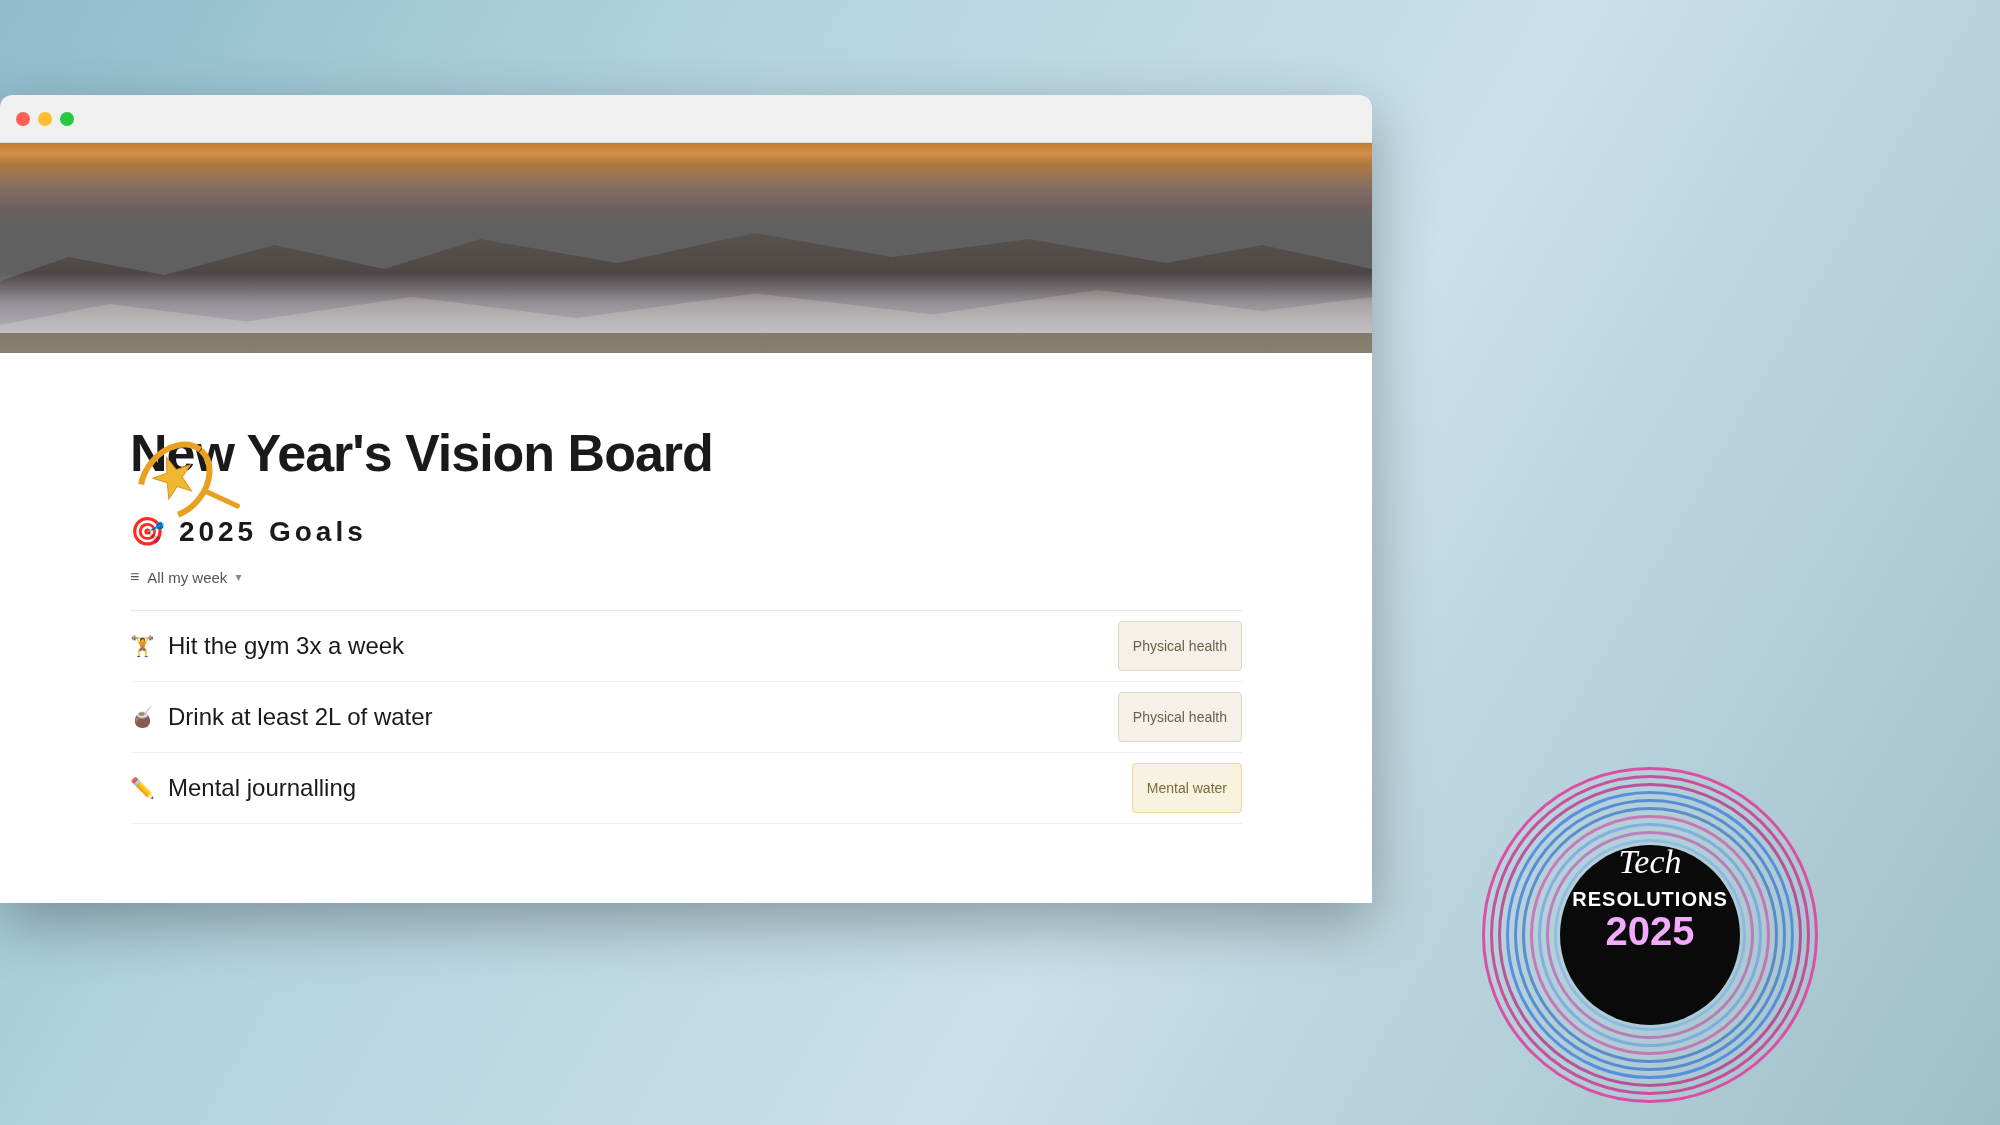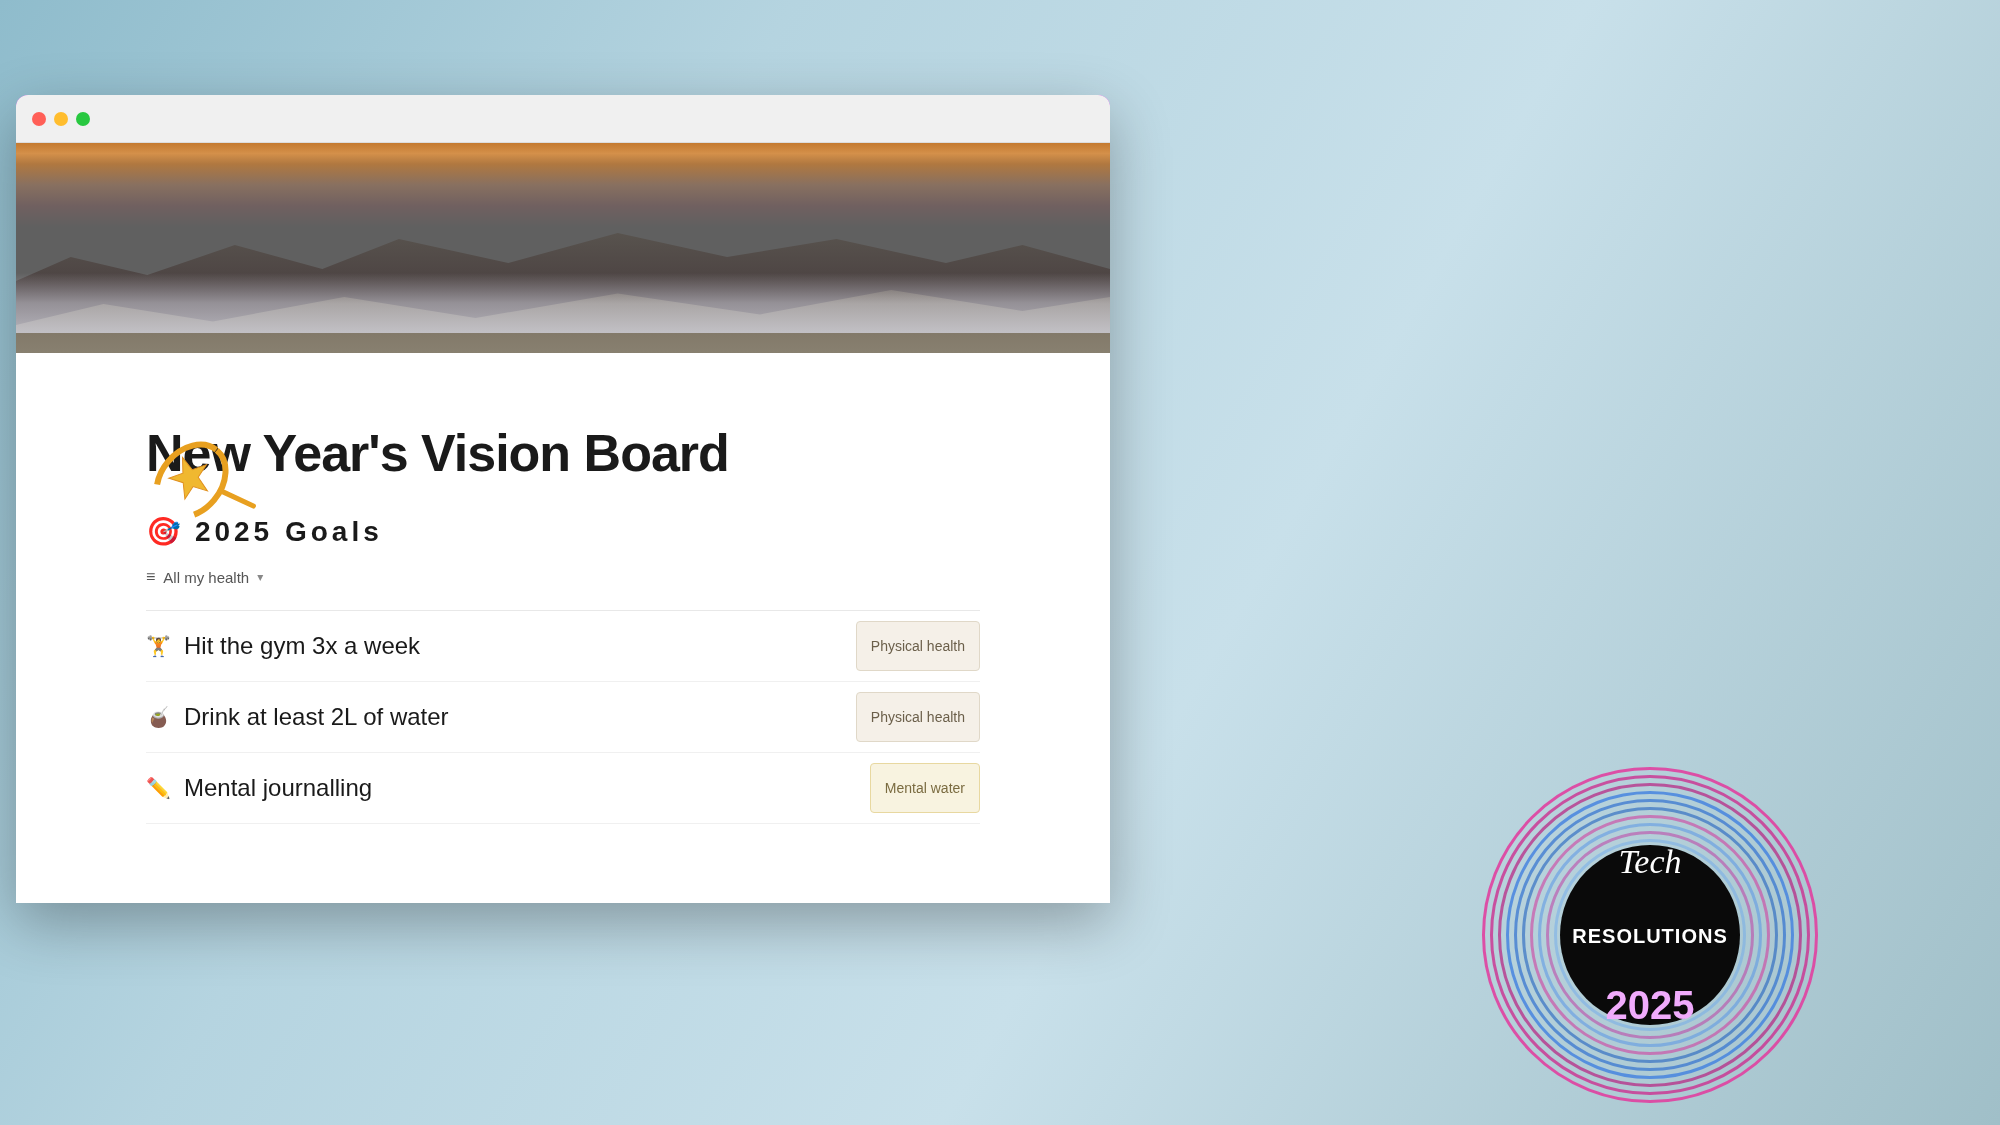--- a/index.html
+++ b/index.html
@@ -19,22 +19,22 @@
       position: absolute;
       inset: 0;
       background: linear-gradient(120deg, #8fbccc 0%, #b5d4e0 30%, #c8e0ea 60%, #a0bfc8 100%);
       filter: blur(0px);
     }
 
     
     .browser-window {
       position: absolute;
       top: 95px;
-      left: 16px;
-      width: 1094px;
+      left: 0;
+      width: 1372px;
       background: #d946ef;
       border-radius: 12px 12px 0 0;
       overflow: hidden;
       box-shadow: 0 20px 60px rgba(0,0,0,0.3);
     }
 
     
     .browser-chrome {
       background: #f0f0f0;
       height: 48px;
@@ -272,21 +272,21 @@
       position: absolute;
       top: 80px;
       left: 80px;
       right: 80px;
       bottom: 80px;
       background: #0a0a0a;
       border-radius: 50%;
       display: flex;
       flex-direction: column;
       align-items: center;
-      justify-content: space-between;
+      justify-content: flex-start;
       text-align: center;
     }
 
     .badge-tech {
       font-family: Georgia, 'Times New Roman', serif;
       font-style: italic;
       font-size: 34px;
       color: #fff;
       font-weight: 400;
       line-height: 1;
@@ -365,21 +365,21 @@
 
     <h1 class="page-title">New Year's Vision Board</h1>
 
     <div class="goals-heading">
       <span class="goals-icon">🎯</span>
       <span>2025 Goals</span>
     </div>
 
     <div class="filter-row">
       <span class="filter-icon">≡</span>
-      <span>All my health</span>
+      <span>All my week</span>
       <span class="filter-chevron">▾</span>
     </div>
 
     <div class="goal-divider"></div>
 
     <div class="goal-item">
       <div class="goal-left">
         <span class="goal-icon">🏋</span>
         <span class="goal-text">Hit the gym 3x a week</span>
       </div>

